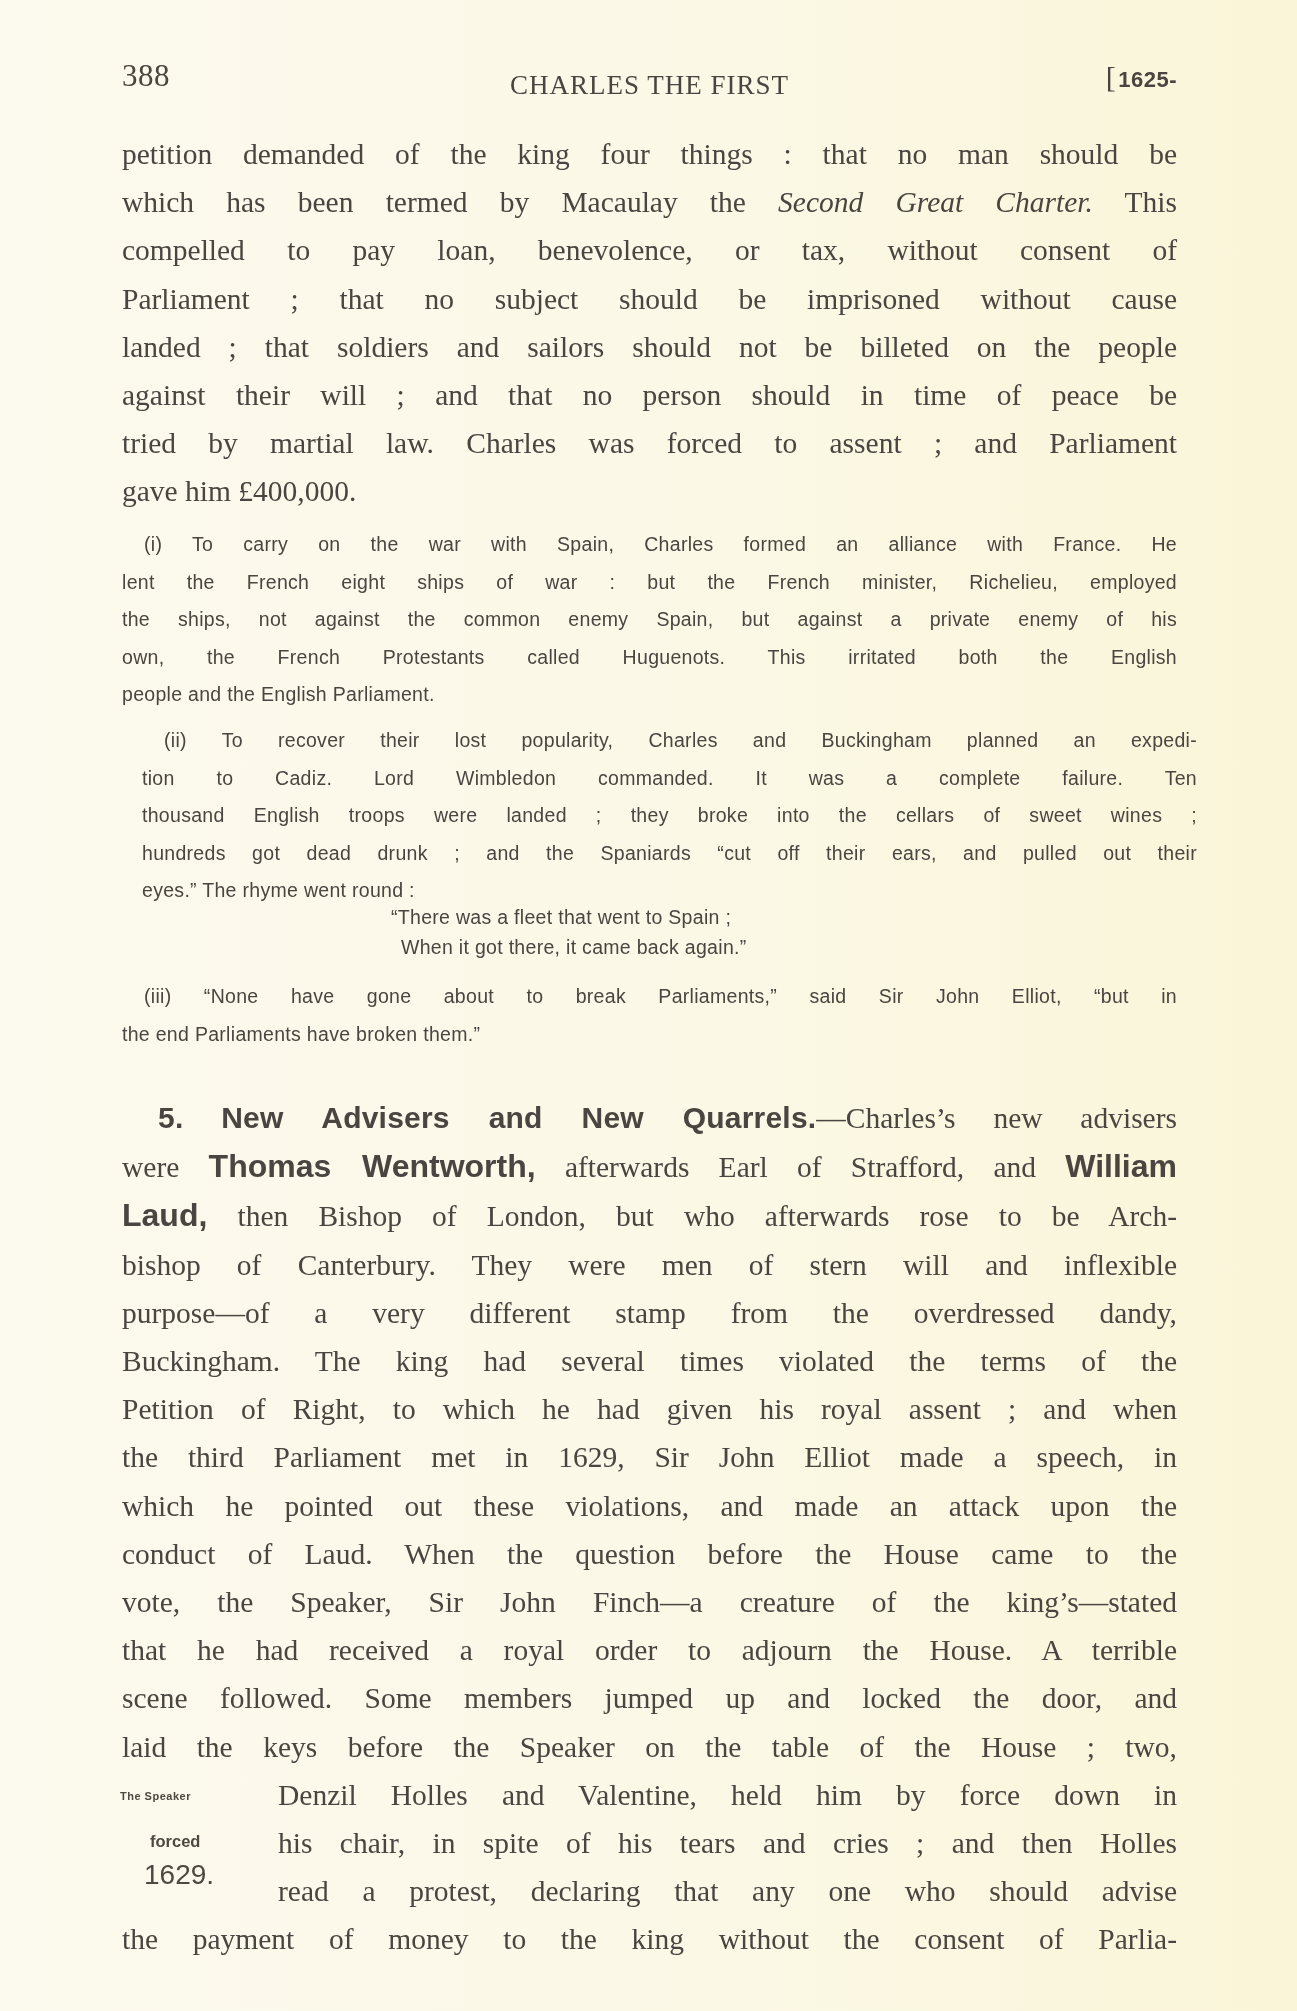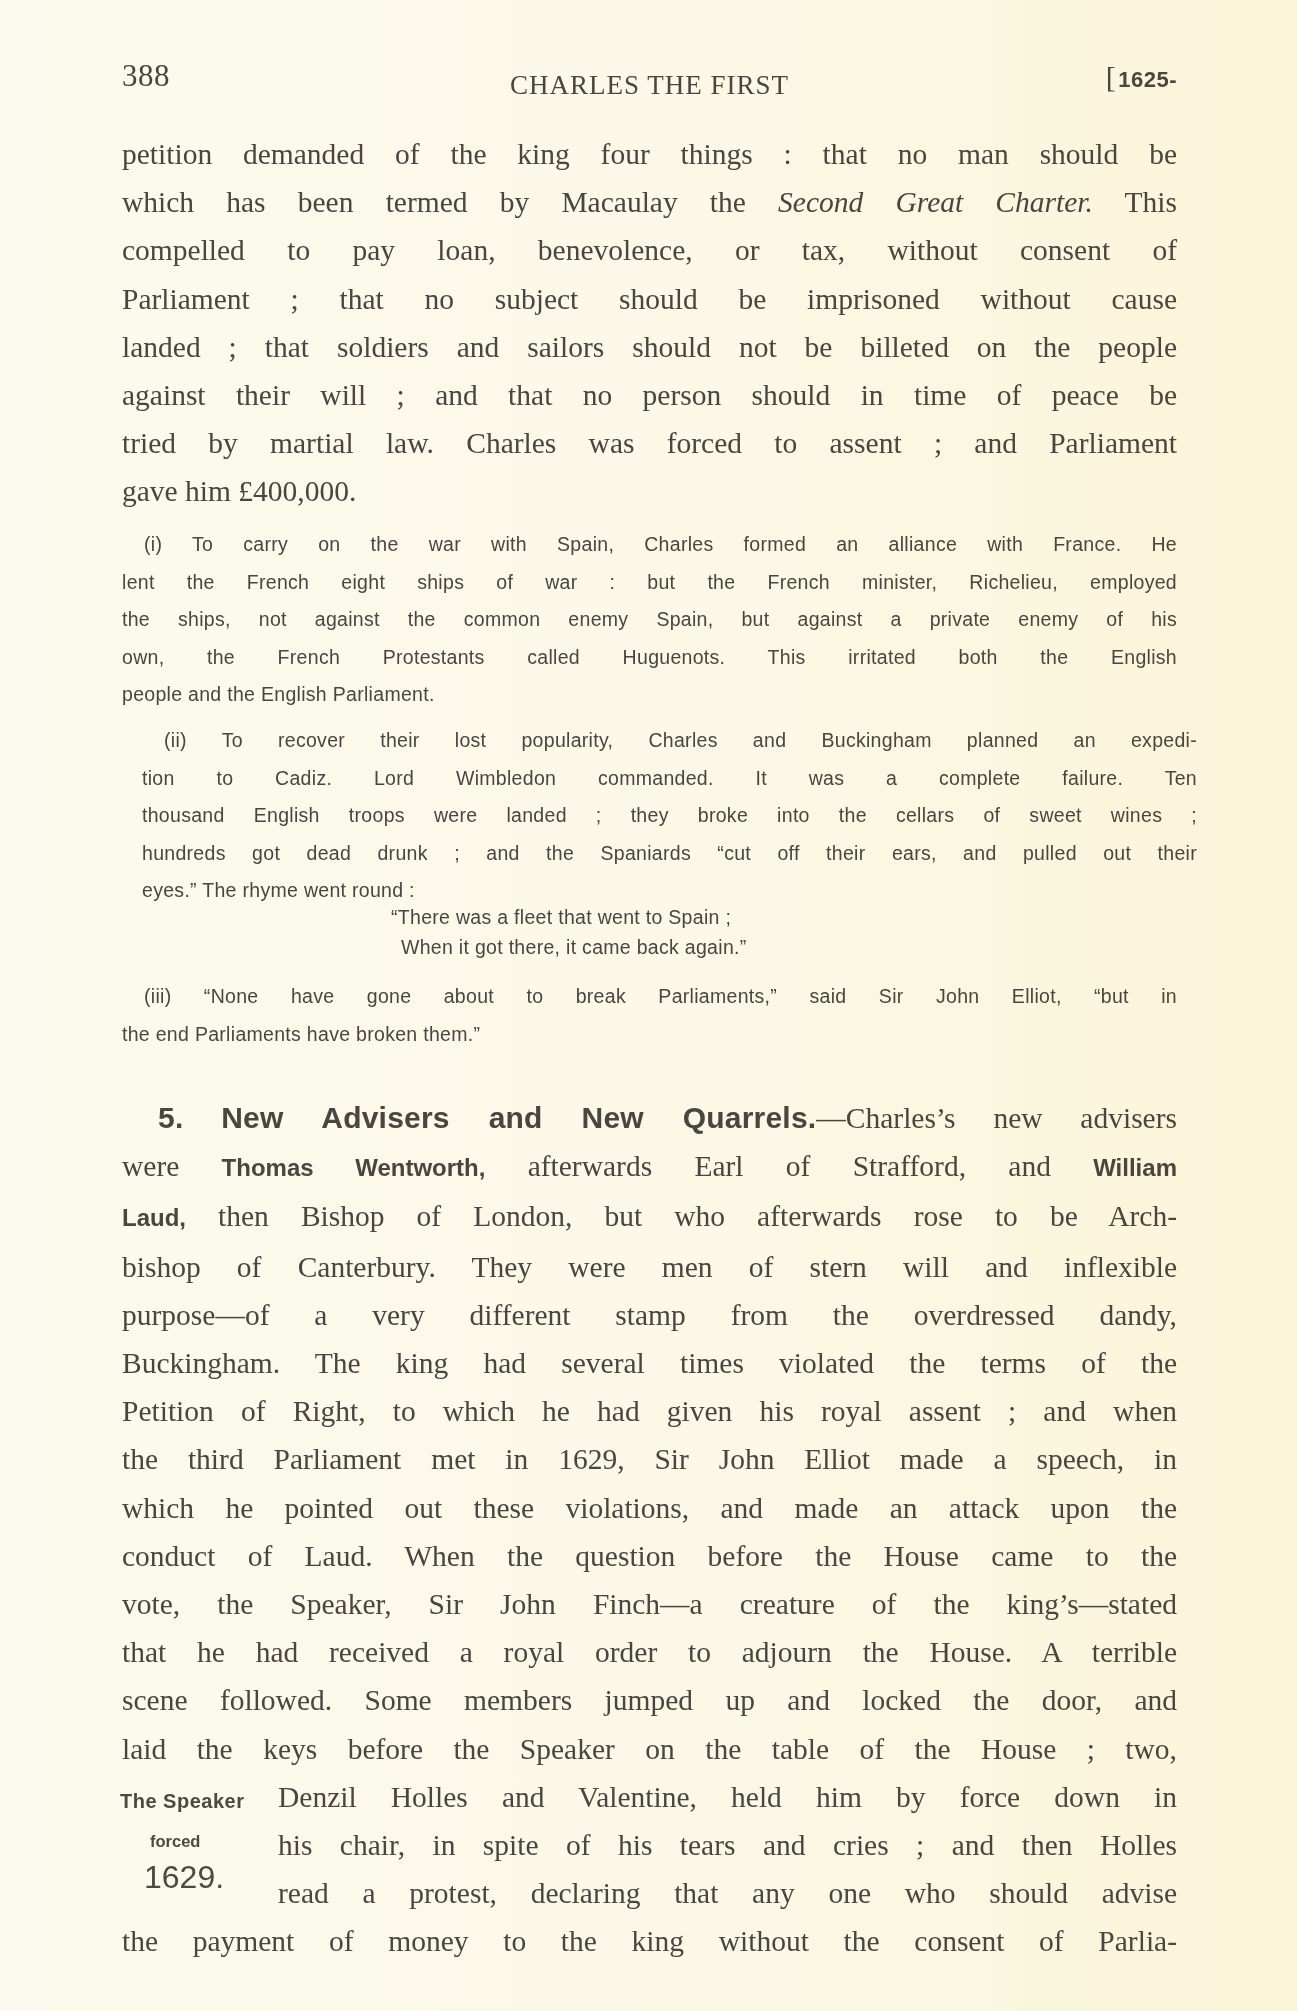--- a/index.html
+++ b/index.html
@@ -116,21 +116,21 @@
     
     .sec-head {
       font-family: "Liberation Sans", "DejaVu Sans", sans-serif;
       font-weight: bold;
       font-size: 30px;
       letter-spacing: 0.2px;
     }
     .bold-name {
       font-family: "Liberation Sans", "DejaVu Sans", sans-serif;
       font-weight: bold;
-      font-size: 24px;
+      font-size: 32px;
     }
 
     
     .side-note {
       position: absolute;
       font-family: "Liberation Sans", "DejaVu Sans", sans-serif;
       font-weight: bold;
       color: #4d4842;
     }
   </style>
@@ -196,17 +196,17 @@
     <span class="line">vote, the Speaker, Sir John Finch—a creature of the king’s—stated</span>
     <span class="line">that he had received a royal order to adjourn the House.  A terrible</span>
     <span class="line">scene followed.  Some members jumped up and locked the door, and</span>
     <span class="line">laid the keys before the Speaker on the table of the House ; two,</span>
     <span class="line" style="padding-left:156px;">Denzil Holles and Valentine, held him by force down in</span>
     <span class="line" style="padding-left:156px;">his chair, in spite of his tears and cries ; and then Holles</span>
     <span class="line" style="padding-left:156px;">read a protest, declaring that any one who should advise</span>
     <span class="line">the payment of money to the king without the consent of Parlia-</span>
   </div>
 
-  <div class="side-note" style="left:-2px; top:1790px; font-size:20px; letter-spacing:0.5px;">The Speaker</div>
+  <div class="side-note" style="left:-2px; top:1790px; font-size:11px; letter-spacing:0.5px;">The Speaker</div>
   <div class="side-note" style="left:28px; top:1832px; font-size:16.5px;">forced</div>
-  <div class="side-note" style="left:22px; top:1859px; font-size:32px; font-weight:normal;">1629.</div>
+  <div class="side-note" style="left:22px; top:1859px; font-size:28px; font-weight:normal;">1629.</div>
 
 </div>
 
 </body></html>

